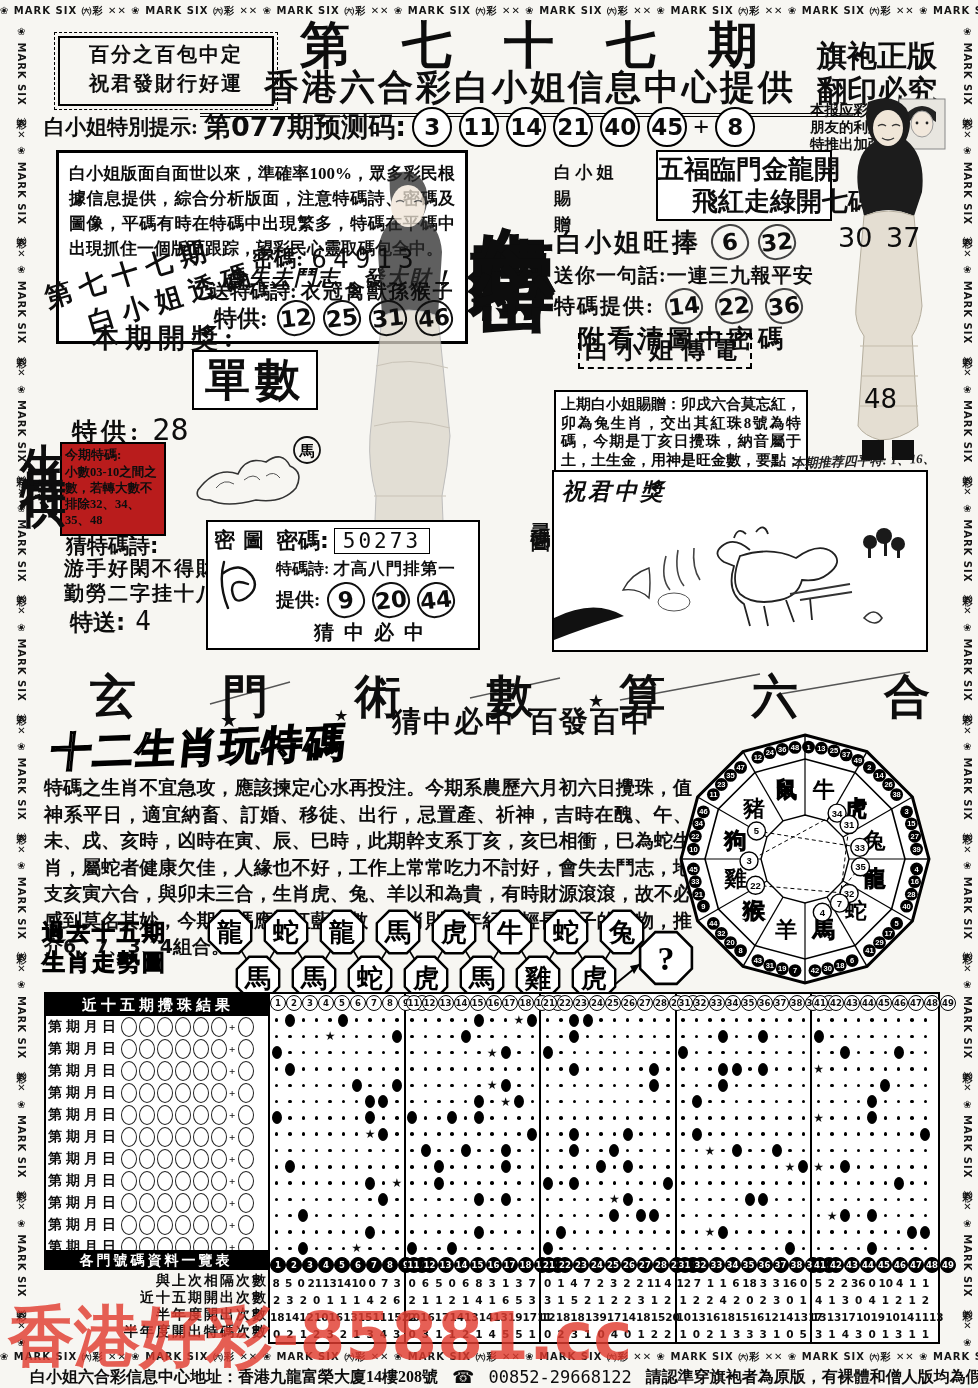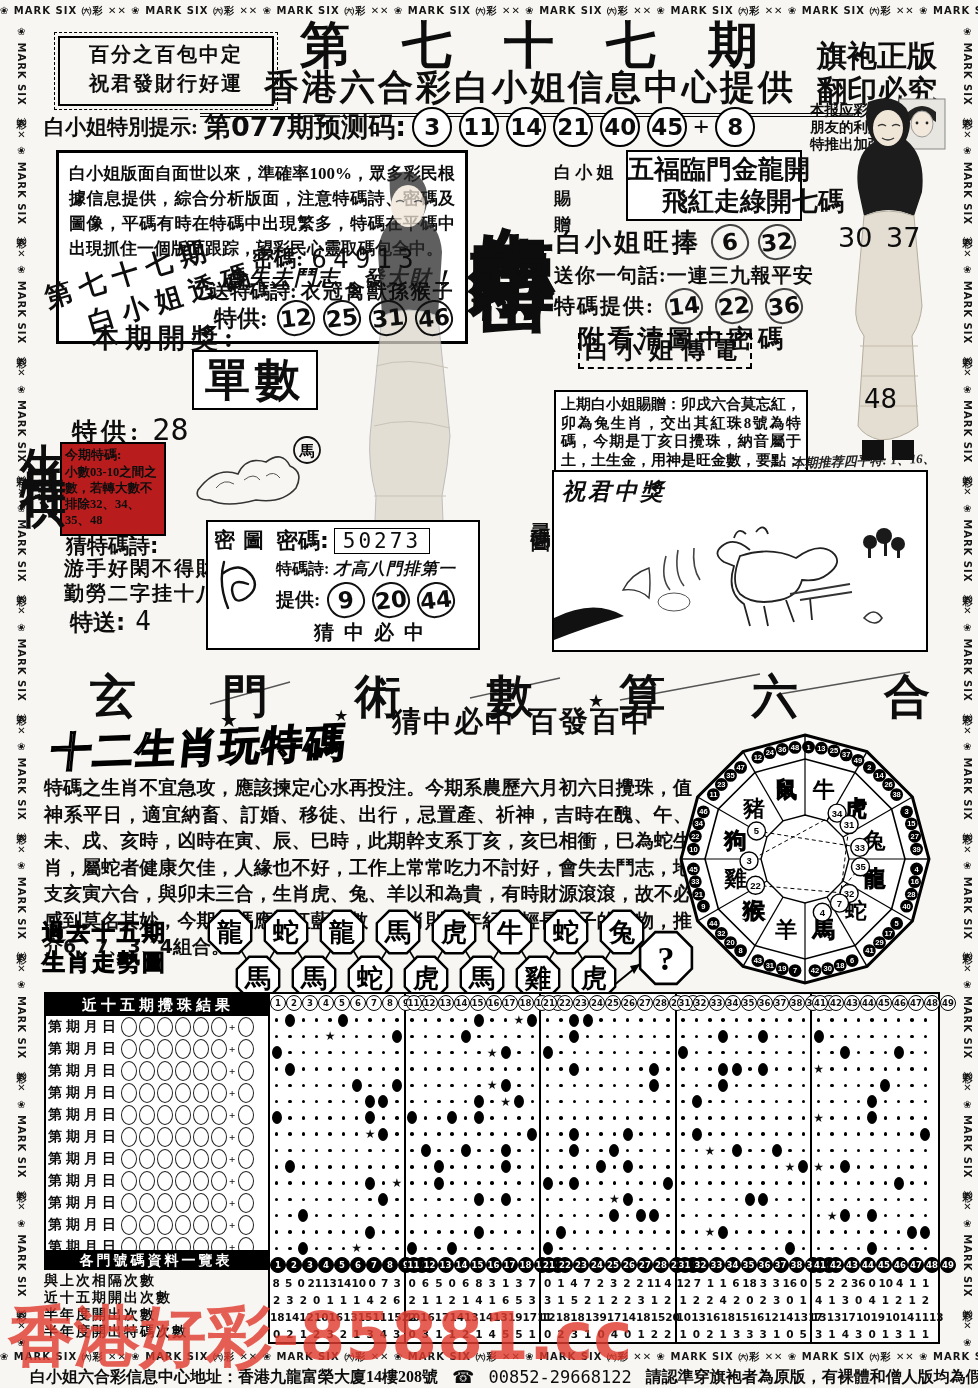--- a/index.html
+++ b/index.html
@@ -34,21 +34,21 @@
   .g-head{display:flex;height:18px;align-items:center;}
   .g-num{width:14px;height:14px;border:1.2px solid #000;border-radius:50%;font-size:8.5px;
          font-weight:bold;display:flex;align-items:center;justify-content:center;margin:auto;
          font-family:"DejaVu Sans",sans-serif;background:#fff;}
   .g-num.fill{background:#000;color:#fff;border-color:#000;}
   .dot{width:3.5px;height:3.5px;border-radius:50%;background:#000;}
   .bigdot{width:10px;height:13px;border-radius:50%;background:#000;}
   .star{font-size:12px;line-height:12px;}
   .g-stat{display:flex;height:17px;align-items:center;font-family:"DejaVu Sans",sans-serif;
           font-size:10.5px;font-weight:bold;}
-  .st-lb{height:17px;line-height:17px;text-align:left;font-size:14px;font-weight:bold;
+  .st-lb{height:17px;line-height:17px;text-align:right;font-size:14px;font-weight:bold;
          letter-spacing:2px;}
   .outline-txt{color:#fff;-webkit-text-stroke:1.6px #000;text-shadow:0 0 1px #000;}
   .vtxt{writing-mode:vertical-rl;text-orientation:upright;}
   #watermark{color:rgba(224,60,48,.82);font-family:"DejaVu Sans",sans-serif;font-weight:900;
              white-space:nowrap;z-index:60;pointer-events:none;}
 </style>
 </head>
 <body>
 
 <div id="page">
@@ -168,39 +168,39 @@
         <path d="M10 8 Q4 30 14 54 M8 20 Q26 6 38 22 Q46 34 32 44 Q20 52 18 36 Q18 24 34 30" fill="none" stroke="#111" stroke-width="2.4" stroke-linecap="round"></path>
       </svg>
     </div>
     <div style="flex:1;">
       <div style="display:flex;align-items:center;gap:5px;">
         <span style="font-size:22px;font-weight:900;font-family:'DejaVu Sans',sans-serif;">密碼:</span>
         <span style="border:1.5px solid #000;padding:0 8px;font-size:21px;font-family:'DejaVu Sans Mono',monospace;letter-spacing:3px;">50273</span>
       </div>
       <div style="margin-top:2px;white-space:nowrap;">
         <span style="font-size:16px;font-weight:700;">特碼詩:</span>
-        <span style="font-size:16.5px;font-weight:800;letter-spacing:1px;font-style:italic;">才高八門排第一</span>
+        <span style="font-size:16.5px;font-weight:800;letter-spacing:1px;">才高八門排第一</span>
       </div>
       <div style="display:flex;align-items:center;gap:7px;margin-top:2px;">
         <span style="font-size:19px;font-weight:700;">提供:</span>
         <span style="display:inline-flex;gap:7px;">
             <span class="sk">9</span>
             <span class="sk">20</span>
             <span class="sk">44</span>
           </span>
       </div>
       <div style="text-align:center;font-size:20px;font-weight:800;letter-spacing:10px;margin-top:1px;">猜中必中</div>
     </div>
   </div>
 
   <div class="abs" style="left:554px;top:160px;width:66px;">
     <div style="font-size:17px;font-weight:700;line-height:26px;">白 小 姐</div>
     <div style="font-size:17px;font-weight:700;line-height:26px;">賜　　贈</div>
   </div>
-  <div class="abs box" style="left:626px;top:150px;width:172px;height:66px;text-align:center;padding-top:1px;">
+  <div class="abs box" style="left:656px;top:150px;width:172px;height:66px;text-align:center;padding-top:1px;">
     <div style="font-size:26px;font-weight:900;font-family:'DejaVu Sans',sans-serif;line-height:32px;white-space:nowrap;">五福臨門金龍開</div>
     <div style="font-size:26px;font-weight:900;font-family:'DejaVu Sans',sans-serif;line-height:32px;white-space:nowrap;padding-left:34px;">飛紅走綠開七碼</div>
   </div>
   <div class="abs" style="left:556px;top:224px;display:flex;align-items:center;gap:10px;">
     <span style="font-size:26px;font-weight:800;letter-spacing:3px;">白小姐旺捧</span>
     <span style="display:inline-flex;gap:9px;">
         <span class="sk lt">6</span>
         <span class="sk lt">32</span>
       </span>
   </div>

